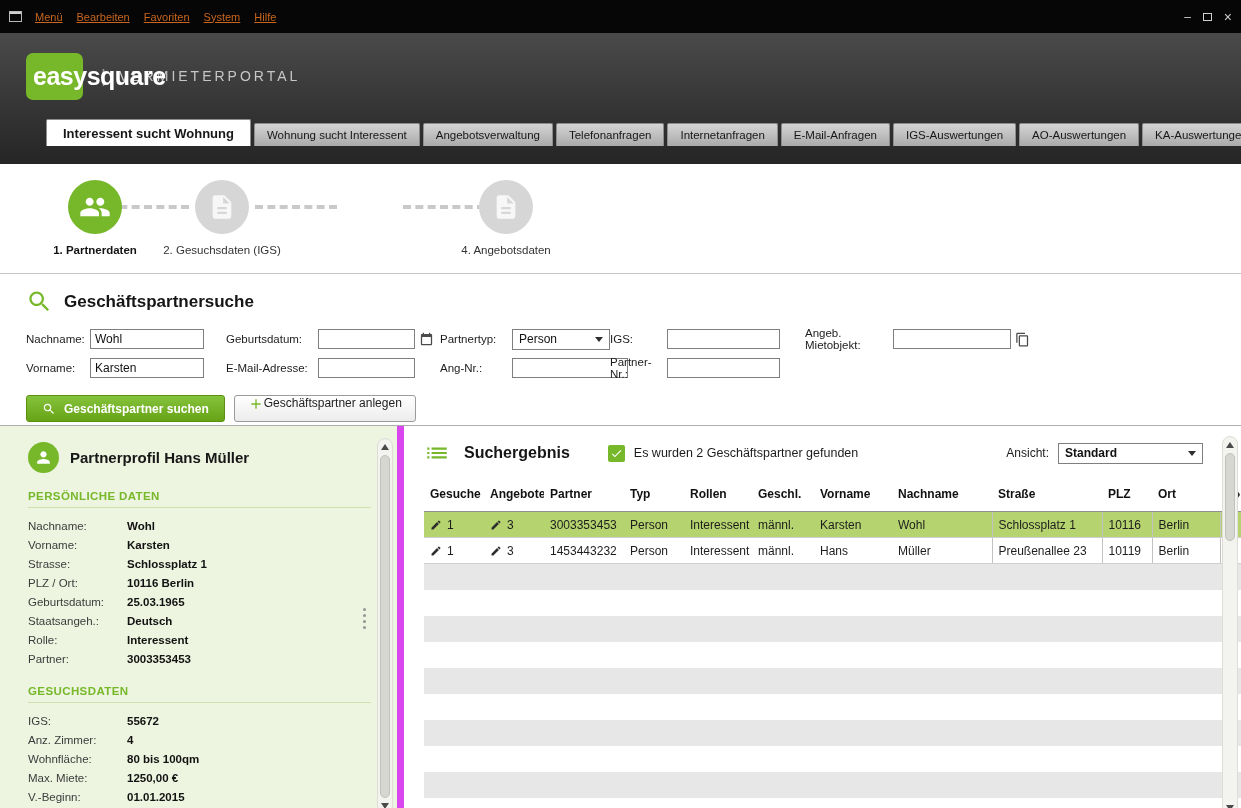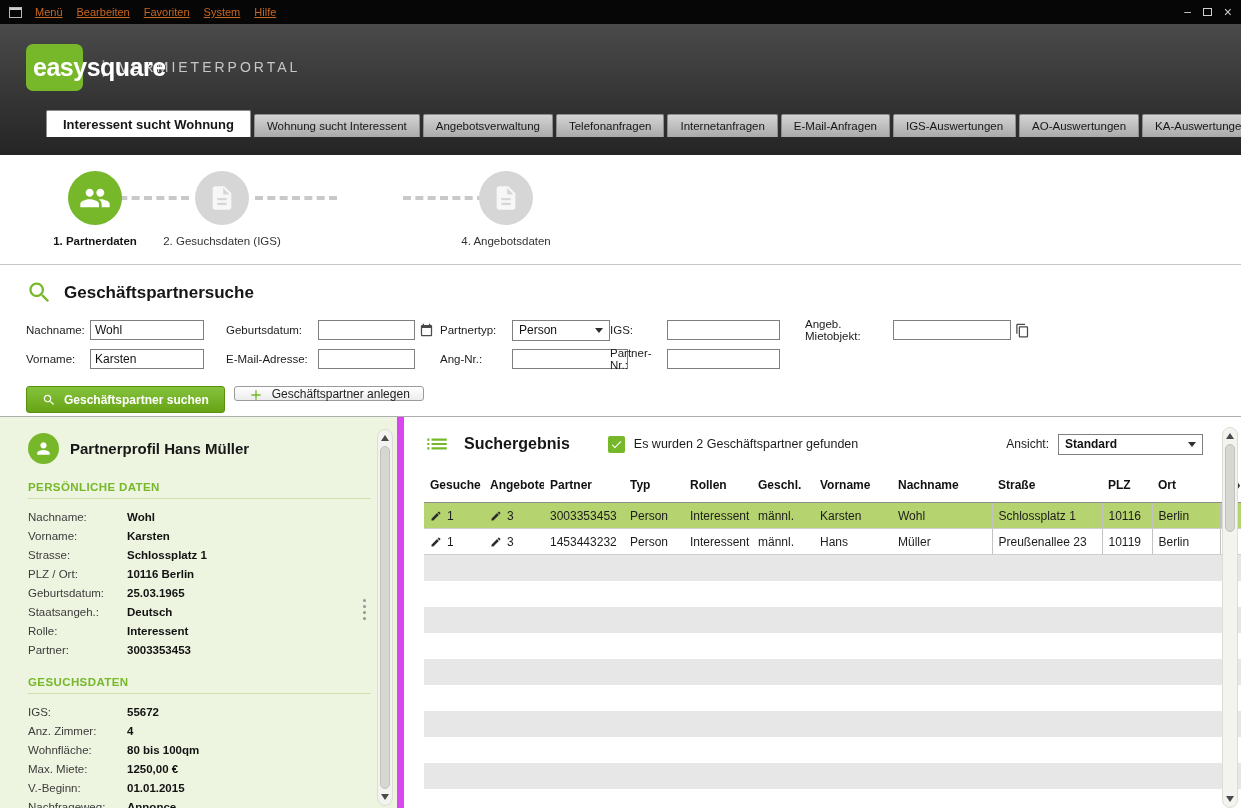--- a/index.html
+++ b/index.html
@@ -4,21 +4,21 @@
 <style>
   * { box-sizing: border-box; margin: 0; padding: 0; }
   html, body { width: 1241px; height: 808px; overflow: hidden; }
   body {
     font-family: "Liberation Sans", "DejaVu Sans", sans-serif;
     font-size: 12px; color: #1d1d1d; background: #fff;
   }
   .app { width: 1241px; height: 808px; display: flex; flex-direction: column; overflow: hidden; }
 
   
-  .titlebar { height: 24px; background: #060606; display: flex; align-items: center; padding: 0 9px; flex-shrink: 0; }
+  .titlebar { height: 33px; background: #060606; display: flex; align-items: center; padding: 0 9px; flex-shrink: 0; }
   .app-icon { width: 13px; height: 11px; border: 1px solid #b9b9b9; margin-right: 13px;
               background: linear-gradient(#cfcfcf 0 2px, transparent 2px); }
   .menu-item { font-size: 11px; color: #c8661f; text-decoration: underline; margin-right: 14px; cursor: pointer; white-space: nowrap; }
   .win-controls { margin-left: auto; display: flex; align-items: center; gap: 12px; color: #cfcfcf; }
   .win-min { font-size: 12px; cursor: pointer; line-height: 1; }
   .win-max { width: 9px; height: 8px; border: 1px solid #cfcfcf; cursor: pointer; }
   .win-close { font-size: 14px; cursor: pointer; line-height: 1; }
 
   
   .header-wrap { height: 131px; background: linear-gradient(180deg, #4a4a4a 0%, #252525 100%); flex-shrink: 0; }
@@ -65,21 +65,21 @@
   .select { height: 21px; border: 1px solid #7f7f7f; background: #fff; display: flex; align-items: center;
             justify-content: space-between; padding: 0 6px; cursor: pointer; }
   .select .txt { font-size: 12px; color: #111; }
   .sel-partnertyp { width: 116px; }
   .tri-down-sm { width: 0; height: 0; border-left: 4px solid transparent; border-right: 4px solid transparent;
                  border-top: 5px solid #2e2e2e; }
   .btn-row { display: flex; gap: 9px; margin-top: 15px; }
   .btn-green { height: 27px; display: inline-flex; align-items: center; gap: 8px; padding: 0 15px;
                background: linear-gradient(#85c33d, #67a315); border: 1px solid #5a900e; border-radius: 3px;
                color: #fff; font-weight: bold; font-size: 12px; cursor: pointer; }
-  .btn-white { height: 15px; display: inline-flex; gap: 8px; padding: 0 13px;
+  .btn-white { height: 27px; display: inline-flex; padding: 0 13px;
                background: linear-gradient(#ffffff, #ececec); border: 1px solid #9b9b9b; border-radius: 3px;
                color: #222; font-size: 12px; cursor: pointer; }
 
   
   .split { height: 403px; display: flex; position: relative; flex-shrink: 0; }
 
   .profile-panel { width: 404px; background: #edf4df; border-right: 7px solid #d946ef;
                    padding: 16px 26px 12px 28px; position: relative; overflow: hidden; flex-shrink: 0; }
   .profile-header { display: flex; align-items: center; gap: 11px; }
   .avatar { width: 31px; height: 31px; border-radius: 50%; background: #76b82a;

